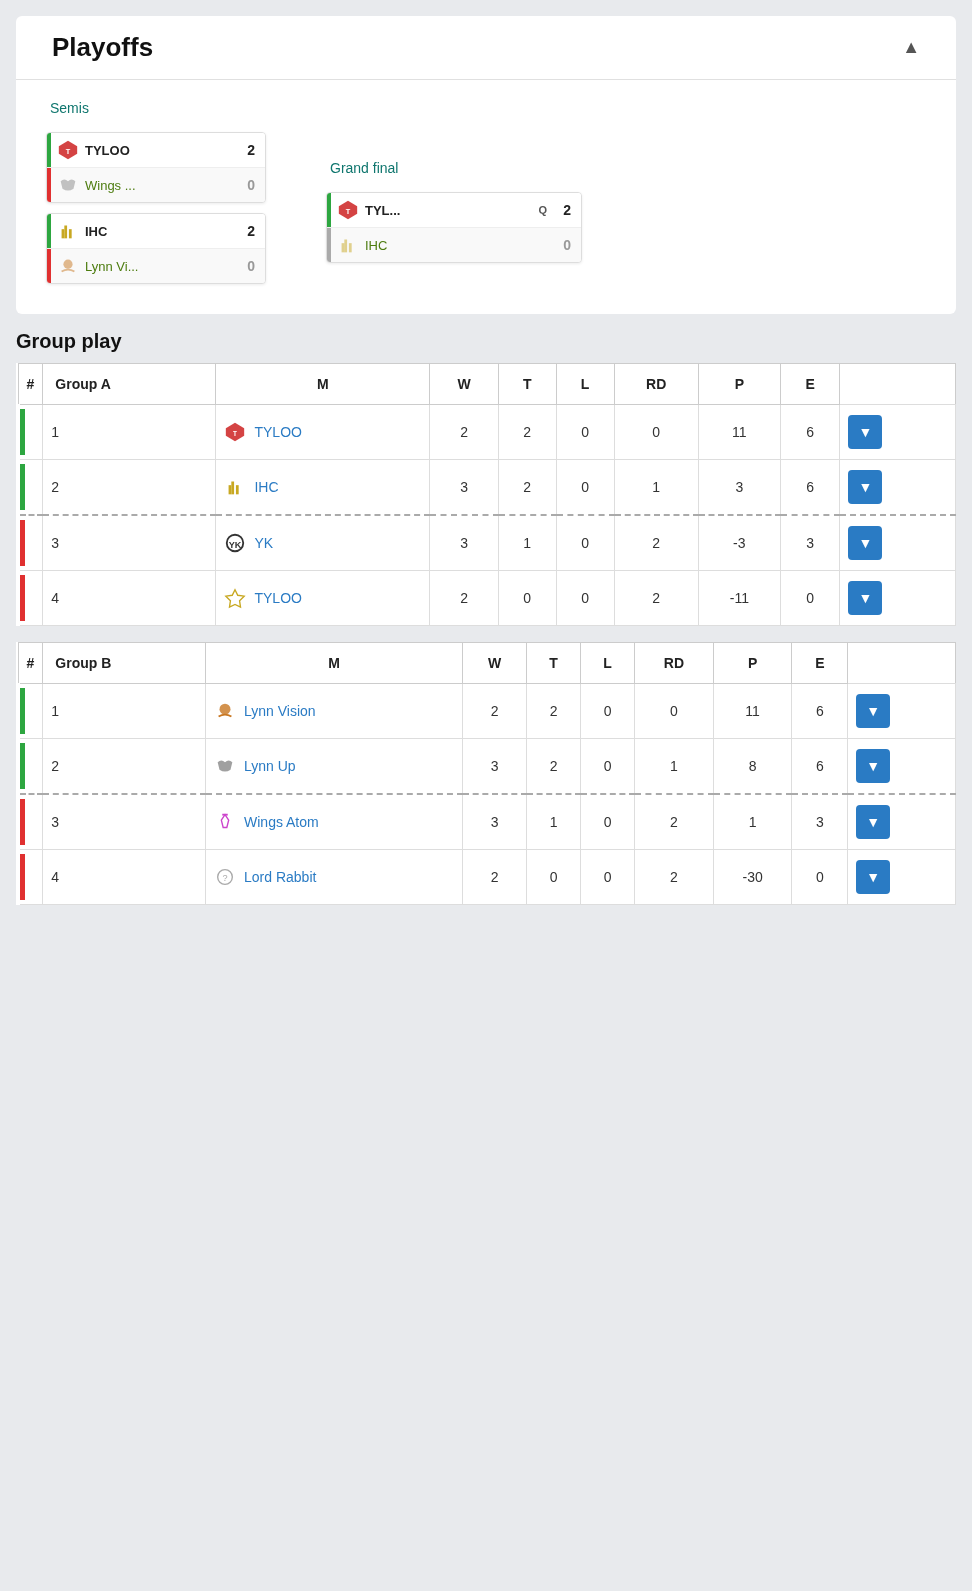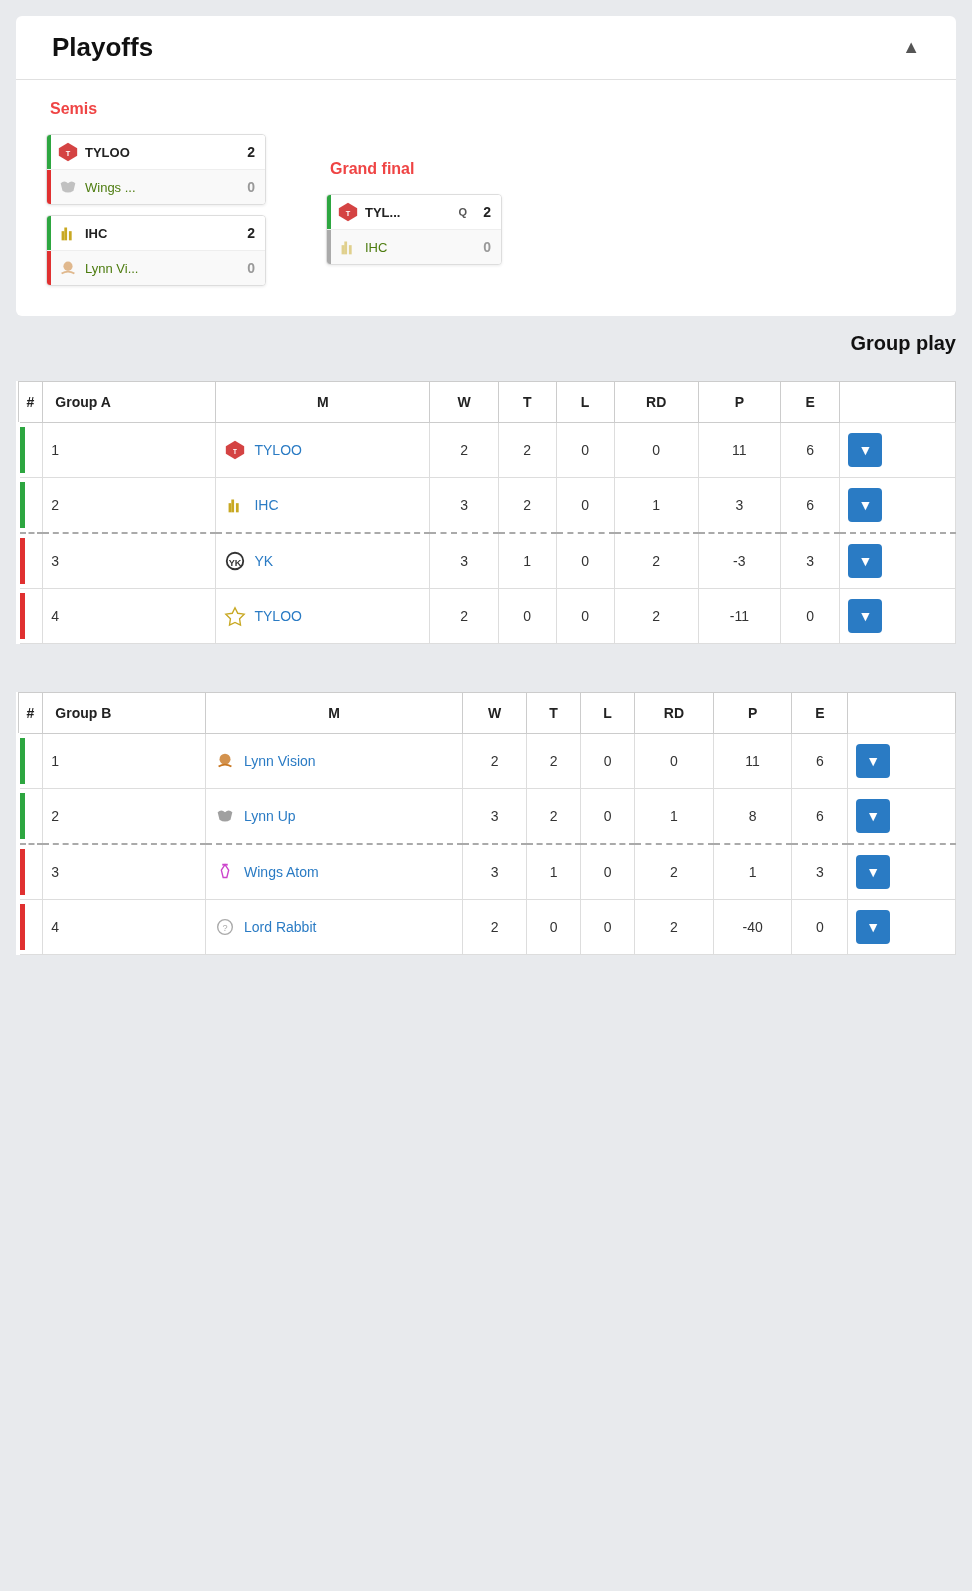--- a/index.html
+++ b/index.html
@@ -56,33 +56,33 @@
       align-items: flex-start;
     }
 
     .bracket-column {
       display: flex;
       flex-direction: column;
       gap: 10px;
     }
 
     .bracket-column-header {
-      font-weight: 700;
-      font-size: 16px;
-      color: #ef4444;
+      font-weight: 400;
+      font-size: 14px;
+      color: #0f766e;
       margin-bottom: 6px;
       padding-left: 4px;
     }
 
     .semis-column {
       width: 220px;
     }
 
     .grand-final-column {
-      width: 176px;
+      width: 256px;
       margin-left: 60px;
       margin-top: 60px;
     }
 
     .match-box {
       background: #fff;
       border: 1px solid #ddd;
       border-radius: 4px;
       overflow: hidden;
       box-shadow: 0 1px 3px rgba(0,0,0,0.08);
@@ -172,22 +172,21 @@
     .semis-group {
       display: flex;
       flex-direction: column;
       gap: 10px;
     }
 
     
     .group-play-section {
       display: flex;
       flex-direction: column;
-      gap: 16px;
-      align-items: flex-end;
+      gap: 0;
     }
 
     .group-play-title {
       font-size: 20px;
       font-weight: 700;
       color: #111;
       margin-bottom: 10px;
     }
 
     .standings-table {
@@ -620,21 +619,21 @@
                     <text x="12" y="16" text-anchor="middle" fill="#aaa" font-size="10">?</text>
                   </svg>
               </div>
               <a href="#">Lord Rabbit</a>
             </div>
           </td>
           <td>2</td>
           <td>0</td>
           <td>0</td>
           <td>2</td>
-          <td>-40</td>
+          <td>-30</td>
           <td>0</td>
           <td>
             <button class="expand-btn">▼</button>
           </td>
         </tr>
       </tbody>
     </table>
 
   </div>
 

